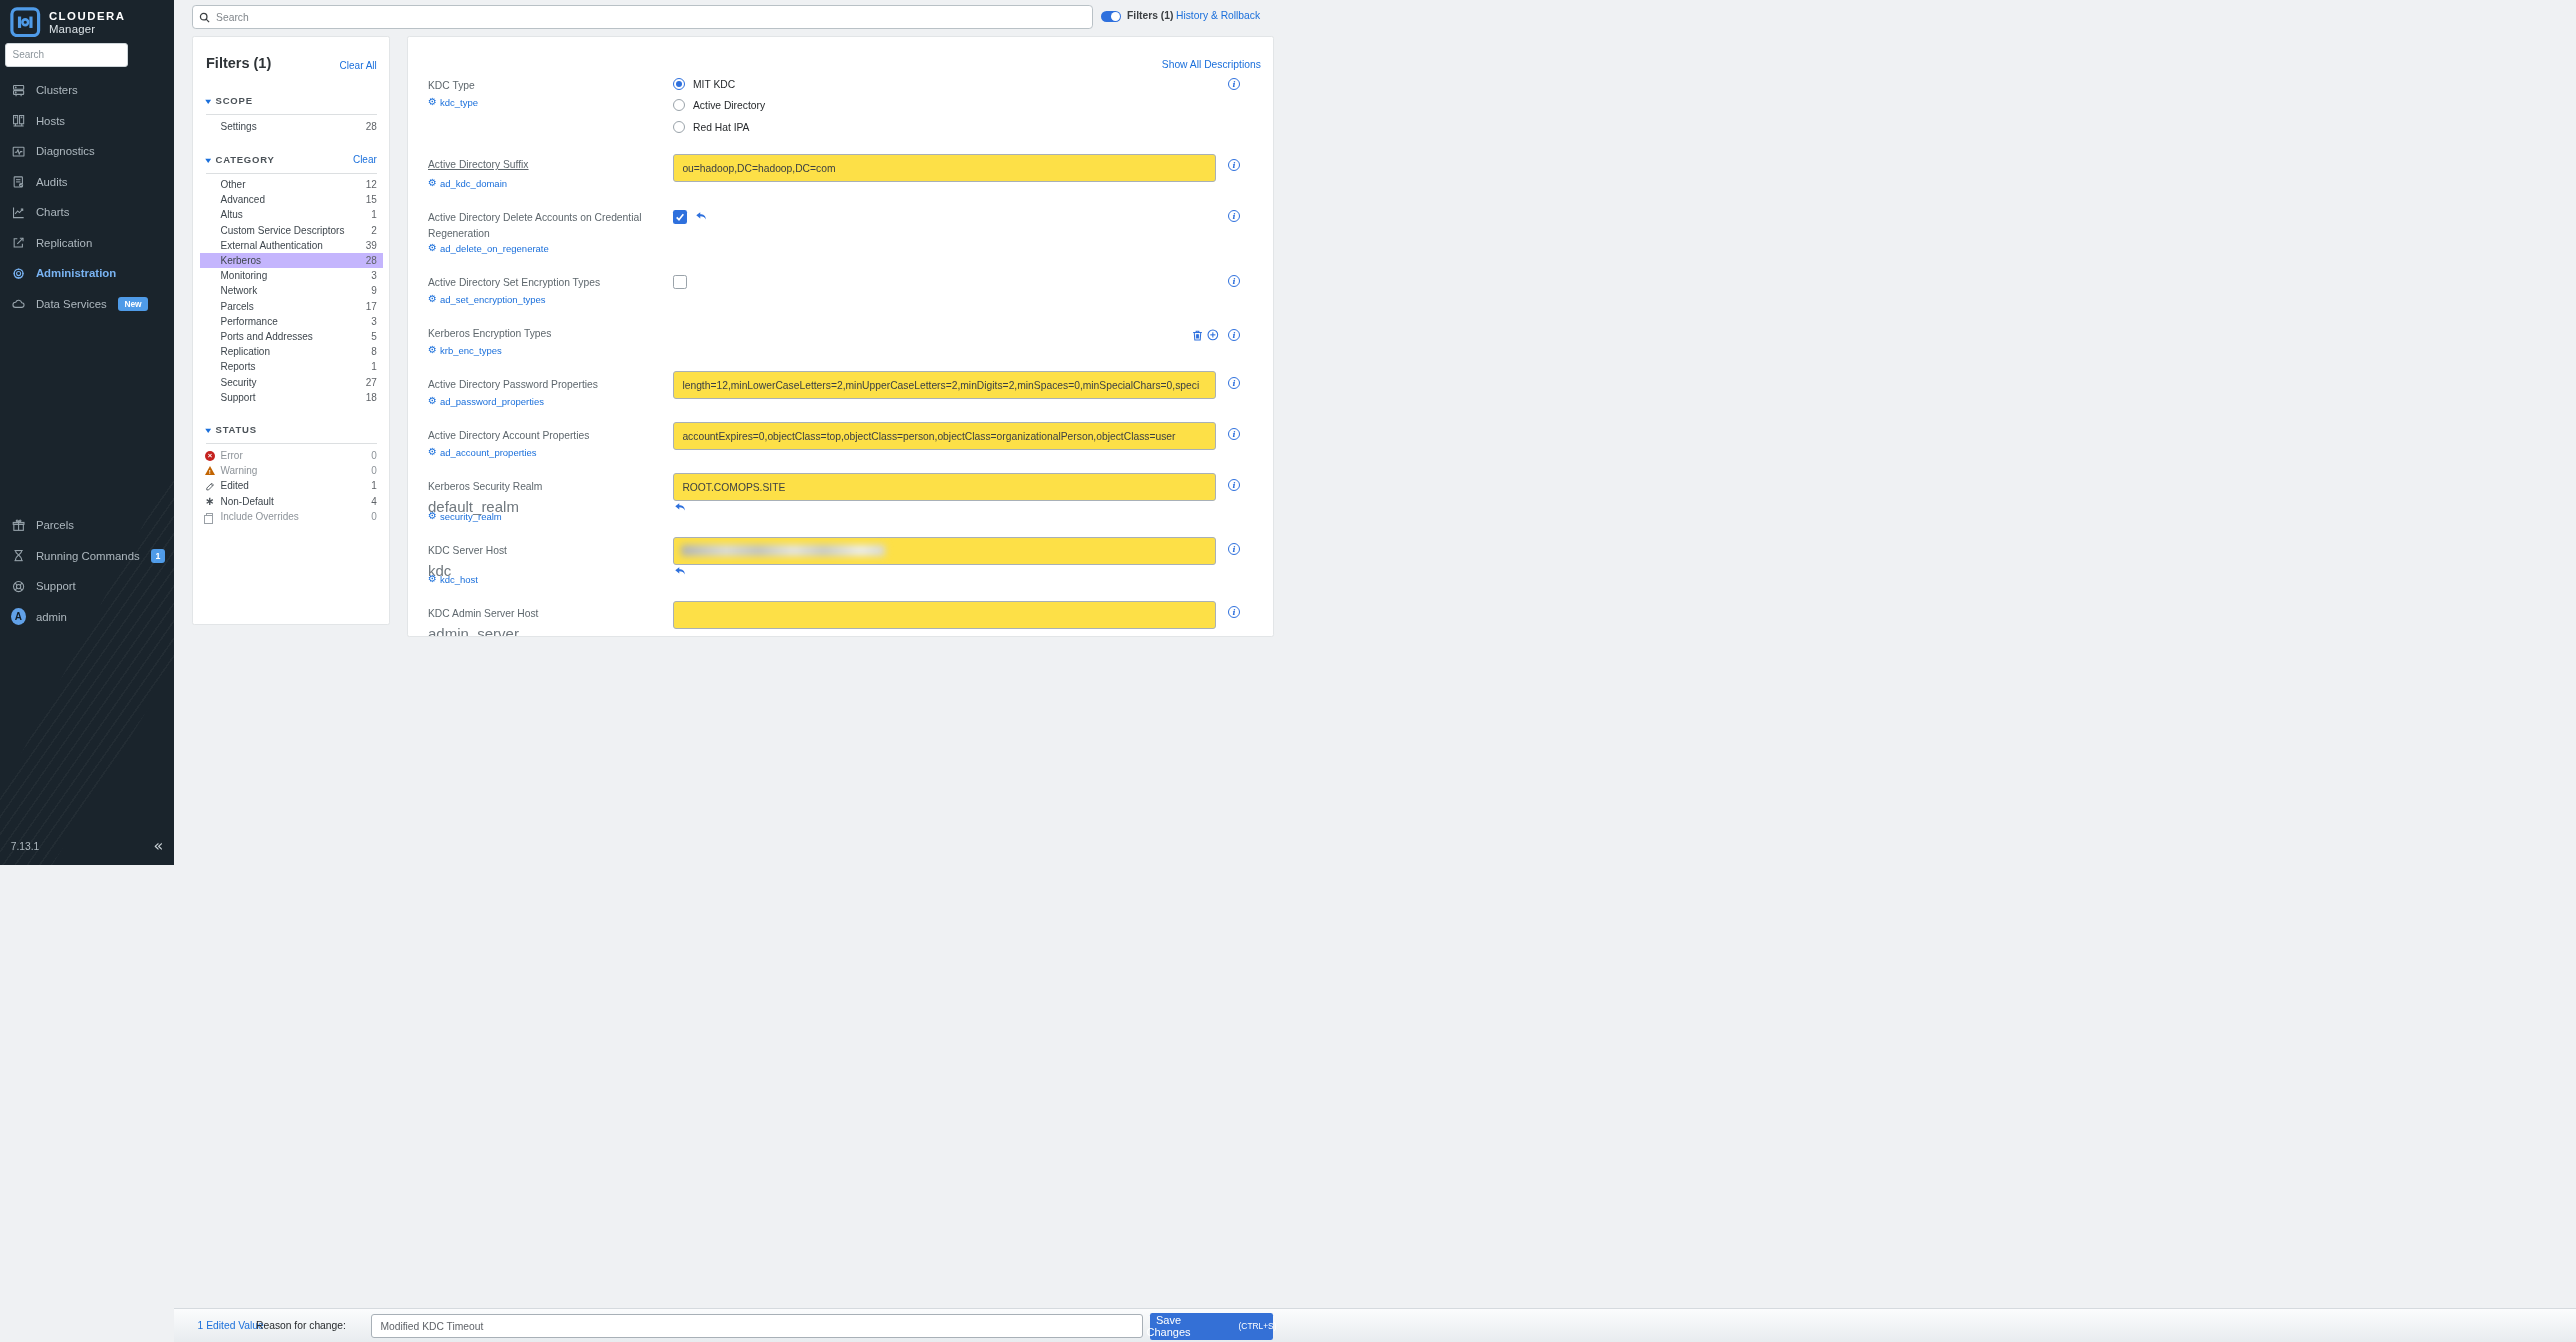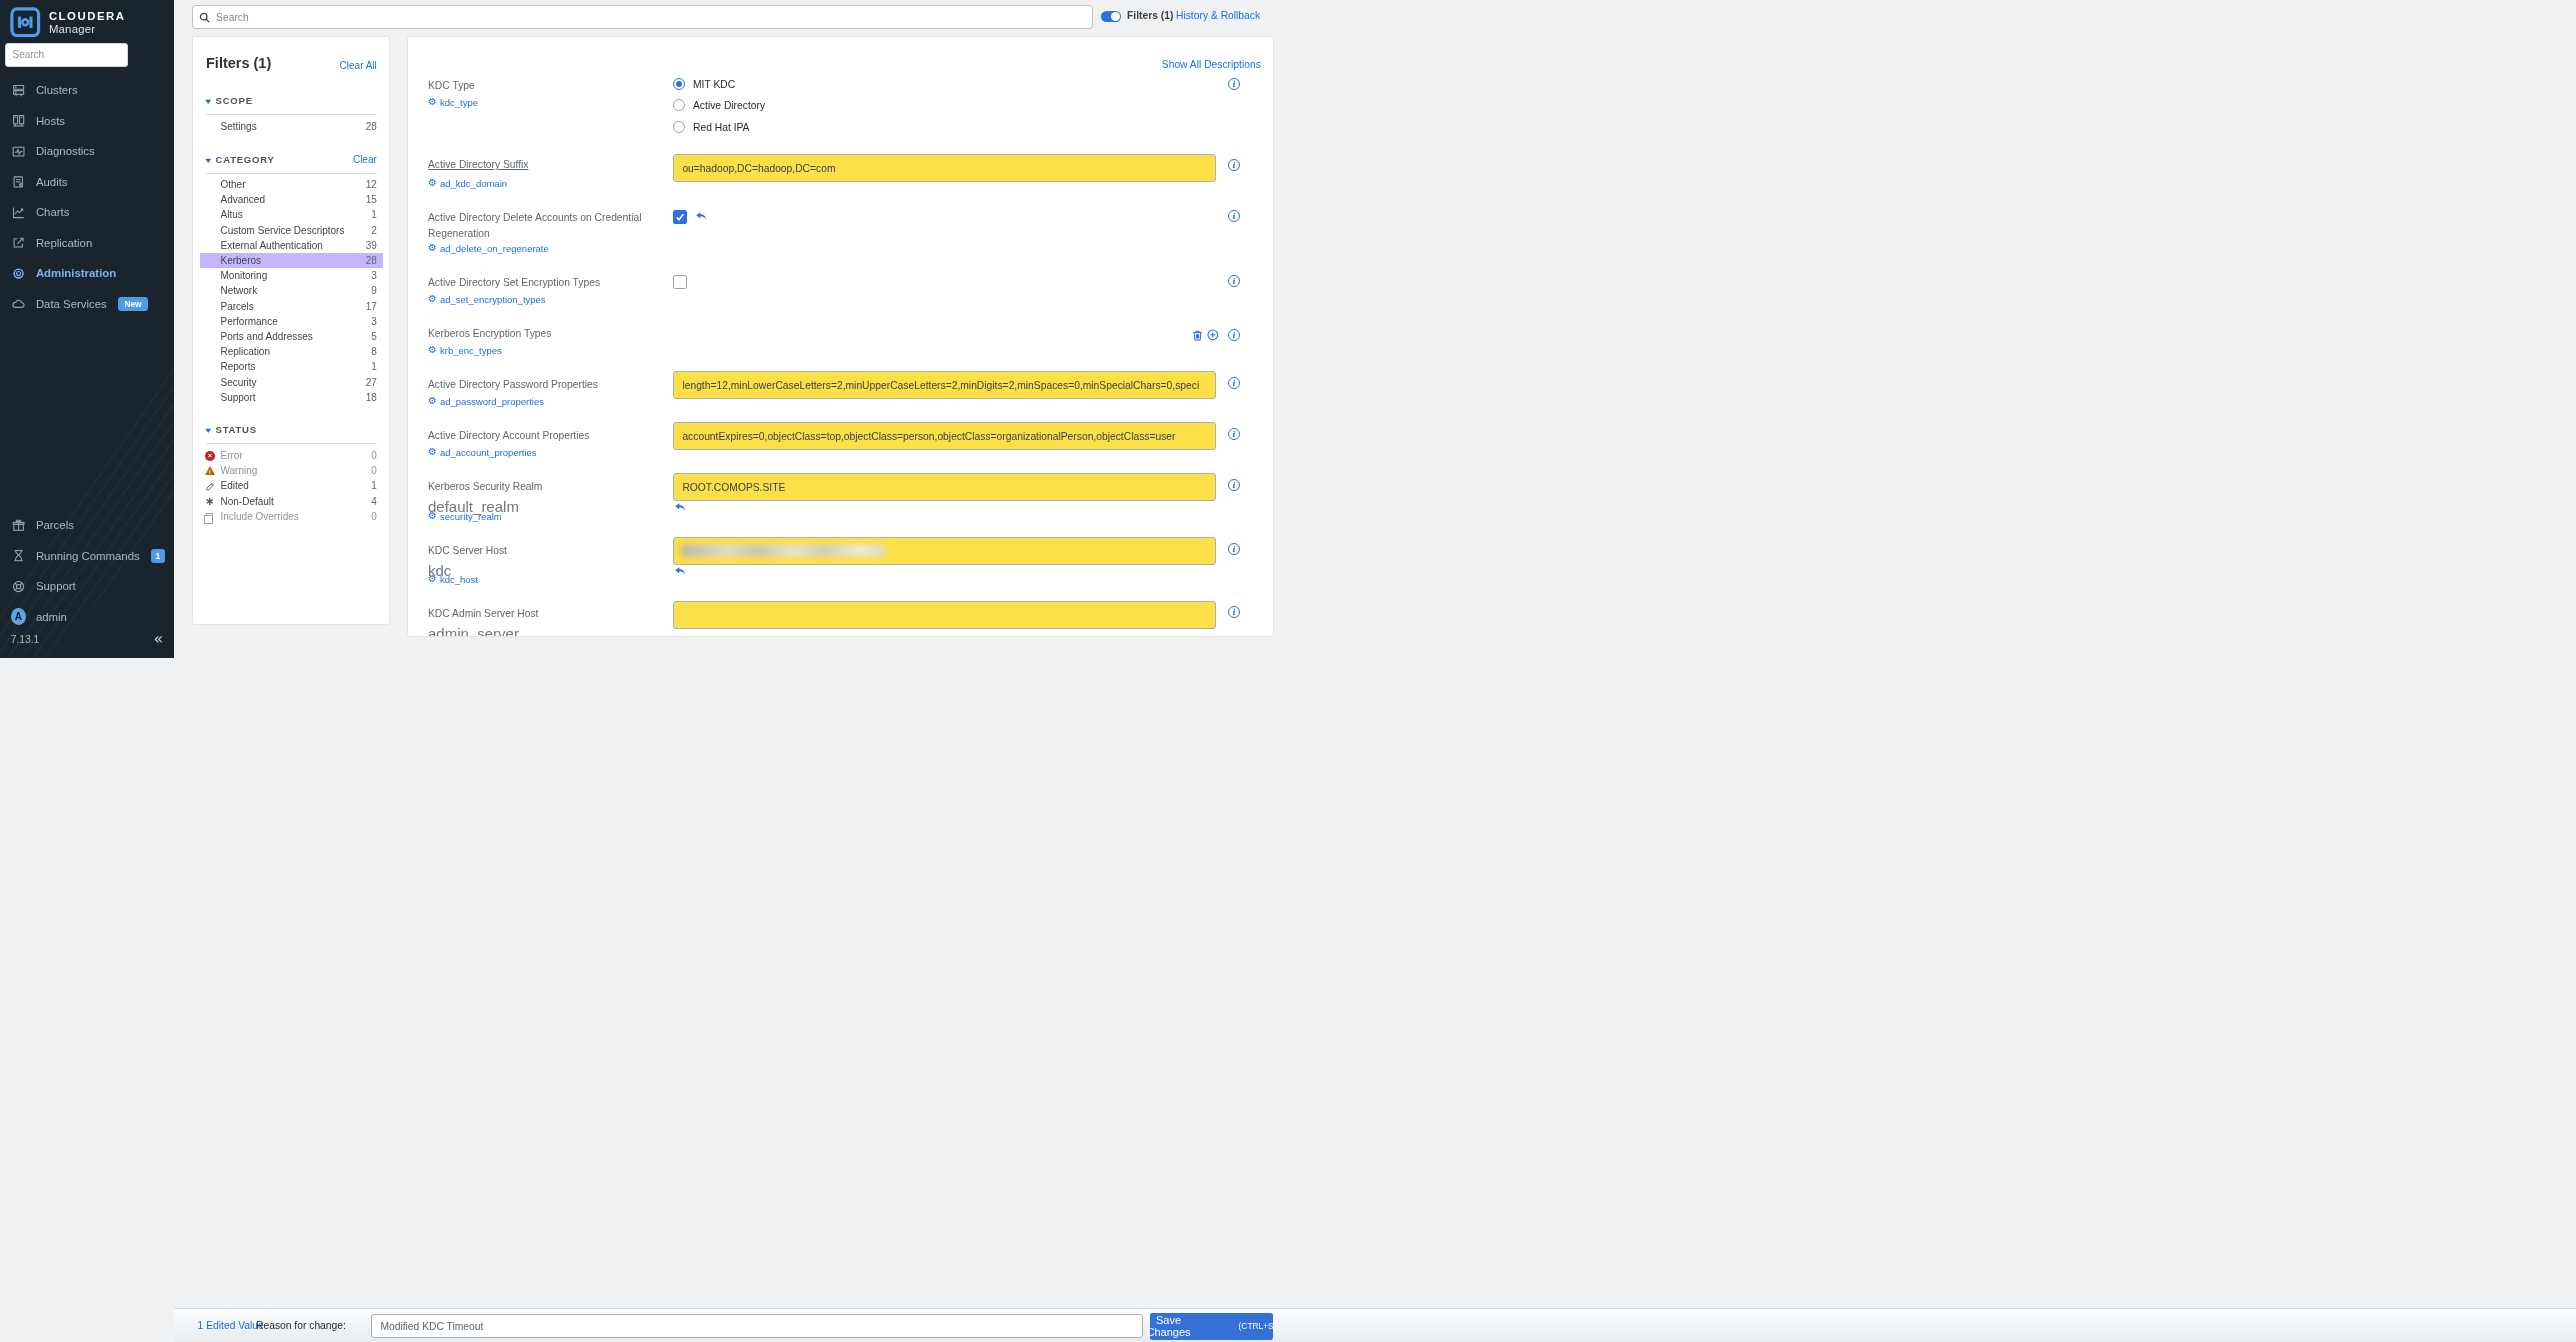--- a/index.html
+++ b/index.html
@@ -3,21 +3,21 @@
 <meta charset="utf-8">
 <title>Cloudera Manager</title>
 <style>
   * { box-sizing: border-box; margin: 0; padding: 0; }
   html,body { width:1288px; height:671px; overflow:hidden;
     font-family:"Liberation Sans","DejaVu Sans",sans-serif;
     background:#eff1f3; color:#3c4043; }
   a { text-decoration:none; cursor:pointer; }
 
   
-  .sidebar { position:absolute; left:0; top:0; width:174px; height:658px;
+  .sidebar { position:absolute; left:0; top:0; width:174px; height:865px;
     background:#1a242c; z-index:5; overflow:hidden; }
   .sidebar::after { content:""; position:absolute; left:0; right:0; top:54%; bottom:0;
     background: repeating-linear-gradient(125deg, rgba(255,255,255,0.035) 0 1.5px, transparent 1.5px 10px);
     clip-path: polygon(100% 0, 100% 50%, 30% 100%, 0 100%, 0 82%); pointer-events:none; }
   .logo-row { position:absolute; left:10px; top:6.9px; display:flex; gap:8.4px; align-items:center; }
   .logo-box { width:30.5px; height:30.5px; flex:0 0 auto; }
   .brand-name { font-size:11.4px; font-weight:bold; color:#fff; letter-spacing:1.5px; }
   .brand-sub { font-size:11.4px; color:#dde4e8; margin-top:0.8px; letter-spacing:0.2px; }
   .side-search { position:absolute; left:4.6px; top:43px; width:123px; height:23.6px; }
   .side-search input { width:100%; height:100%; border:0.8px solid #cfd6da; border-radius:3px;

